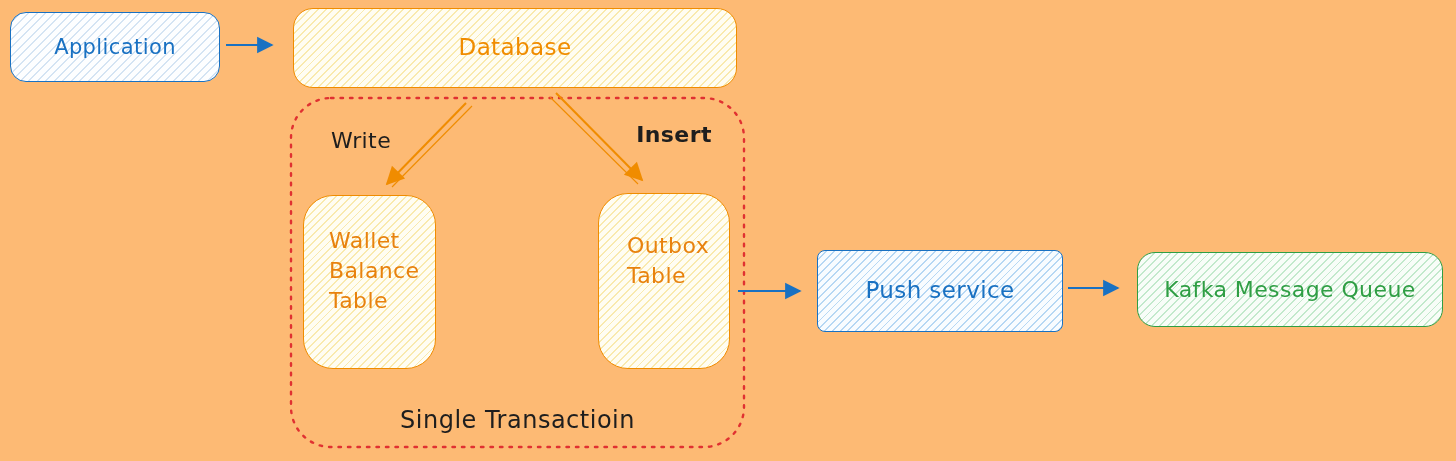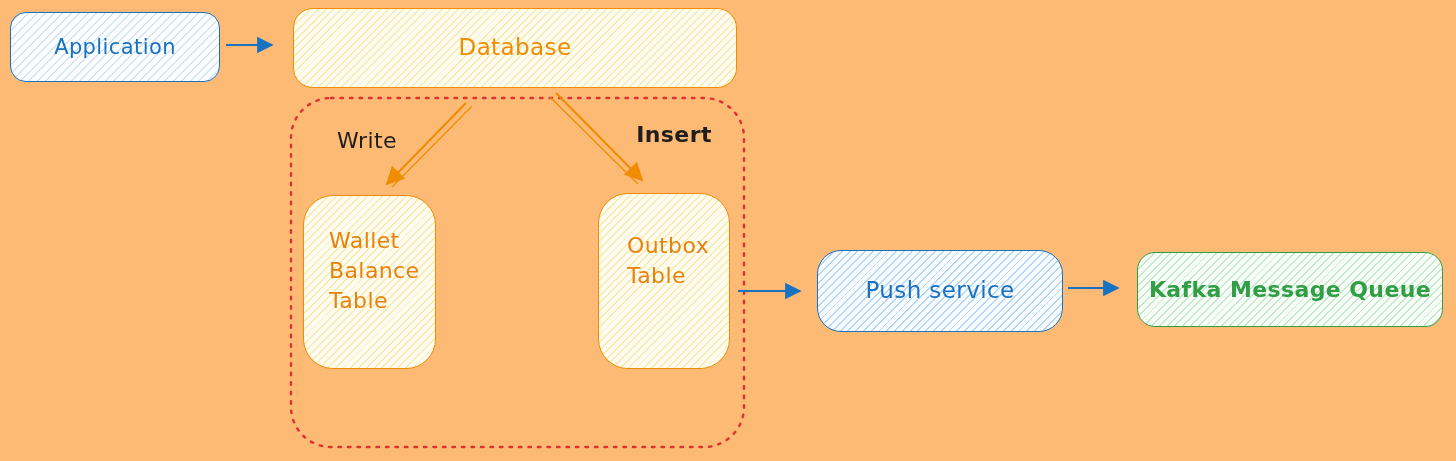--- a/index.html
+++ b/index.html
@@ -65,35 +65,35 @@
   }
   .outbox-box {
     left: 598px; top: 193px; width: 132px; height: 176px;
     border: 1.7px solid #f08c00; border-radius: 30px;
     color: #e8820e; font-size: 22px;
     justify-content: flex-start; text-align: left;
     padding: 0 10px 40px 28px;
   }
   .push-box {
     left: 817px; top: 250px; width: 246px; height: 82px;
-    border: 1.8px solid #1971c2; border-radius: 24px;
+    border: 1.8px solid #1971c2; border-radius: 8px;
     color: #1971c2; font-size: 23px; text-align: right;
   }
   .kafka-box {
     left: 1137px; top: 252px; width: 306px; height: 75px;
     border: 1.8px solid #2f9e44; border-radius: 18px;
-    color: #2f9e44; font-size: 22px; font-weight: bold;
+    color: #2f9e44; font-size: 22px;
   }
   .edge-label {
     position: absolute;
     color: #1e1e1e;
     font-size: 22px;
     letter-spacing: 0.4px;
   }
-  .write-label { left: 331px; top: 128px; width: 72px; text-align: center; }
+  .write-label { left: 331px; top: 128px; width: 72px; text-align: left; }
   .insert-label { left: 633px; top: 122px; width: 82px; text-align: center; font-weight: bold; }
   .txn-label {
     position: absolute;
     left: 291px; top: 406px; width: 453px;
     text-align: center;
     color: #1e1e1e;
     font-size: 24px;
     letter-spacing: 0.5px;
   }
   .overlay {
@@ -129,20 +129,21 @@
   </div>
 
   <div class="node kafka-box hatch-green">
     <span>Kafka Message Queue</span>
   </div>
 
   <div class="edge-label write-label">Write</div>
 
   <div class="edge-label insert-label">Insert</div>
 
+  <div class="txn-label">Single Transactioin</div>
 
   <svg class="overlay" viewBox="0 0 1456 461" xmlns="http://www.w3.org/2000/svg">
     <defs>
       <marker id="mblue" viewBox="0 0 12 12" refX="10" refY="6" markerWidth="9" markerHeight="9" orient="auto-start-reverse">
         <path d="M1,1 L11,6 L1,11 z" fill="#1971c2"></path>
       </marker>
       <marker id="morange" viewBox="0 0 12 12" refX="10" refY="6" markerWidth="11" markerHeight="11" orient="auto-start-reverse">
         <path d="M1,1 L11,6 L1,11 z" fill="#f08c00"></path>
       </marker>
     </defs>

